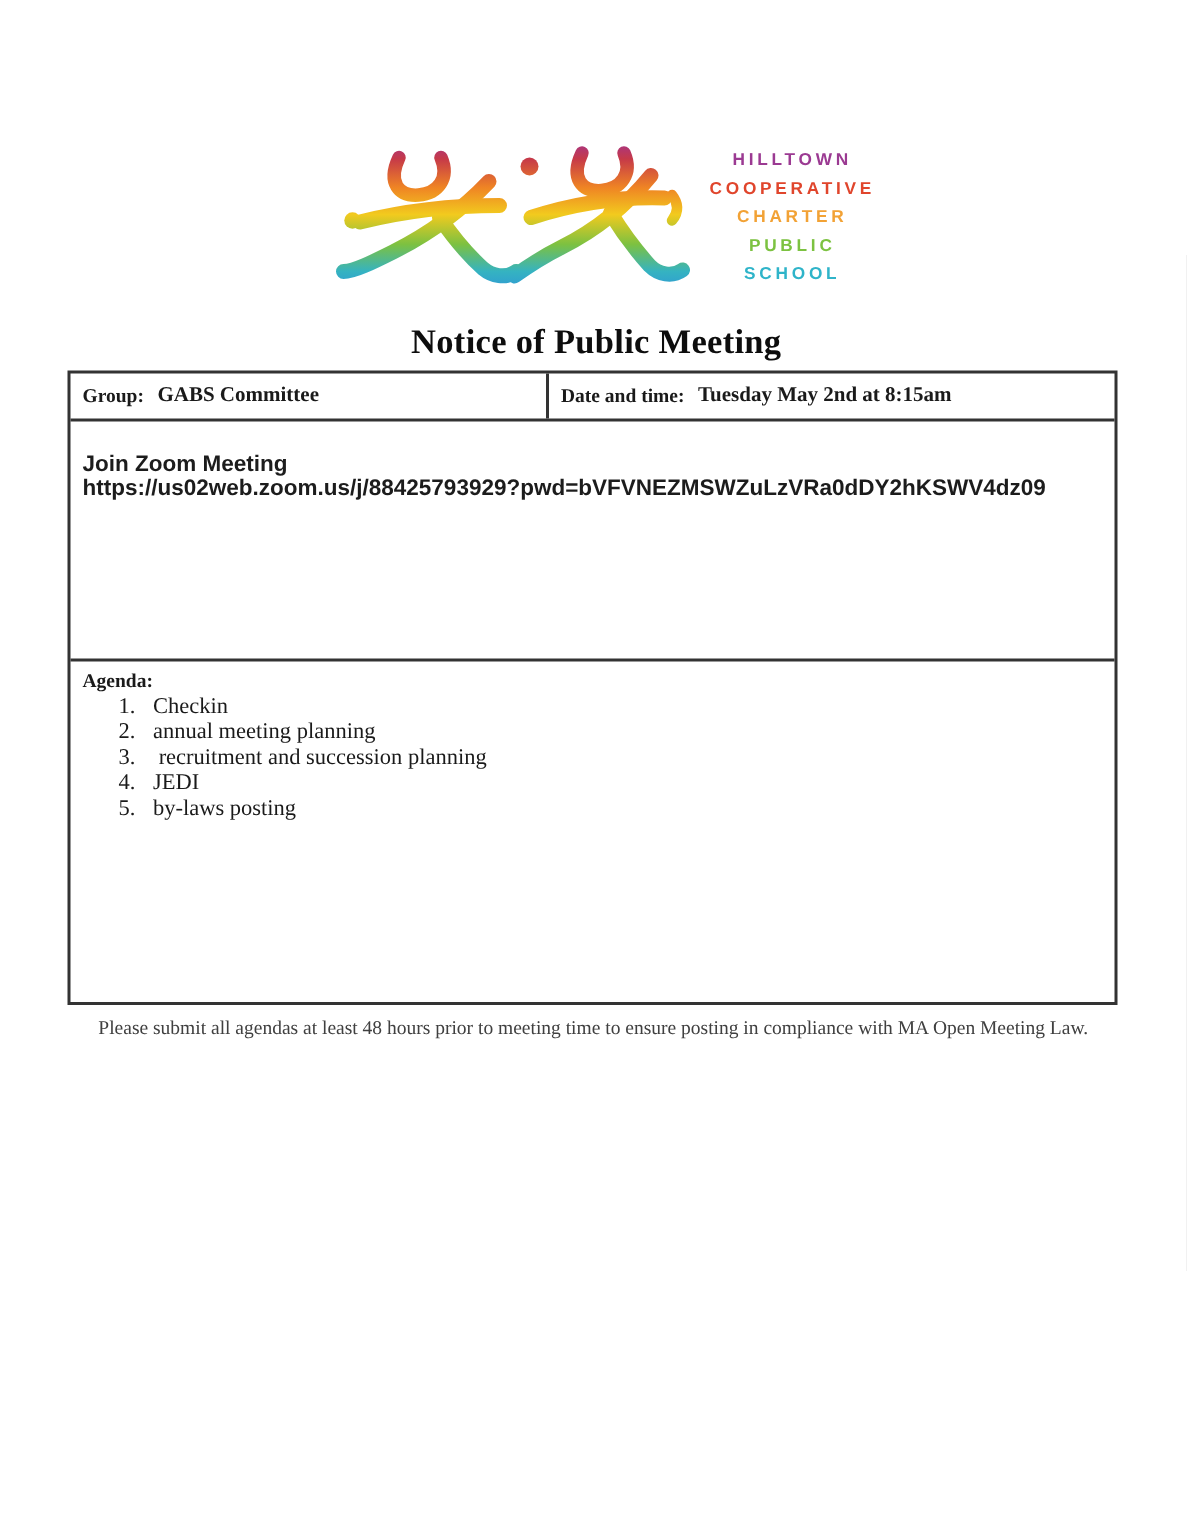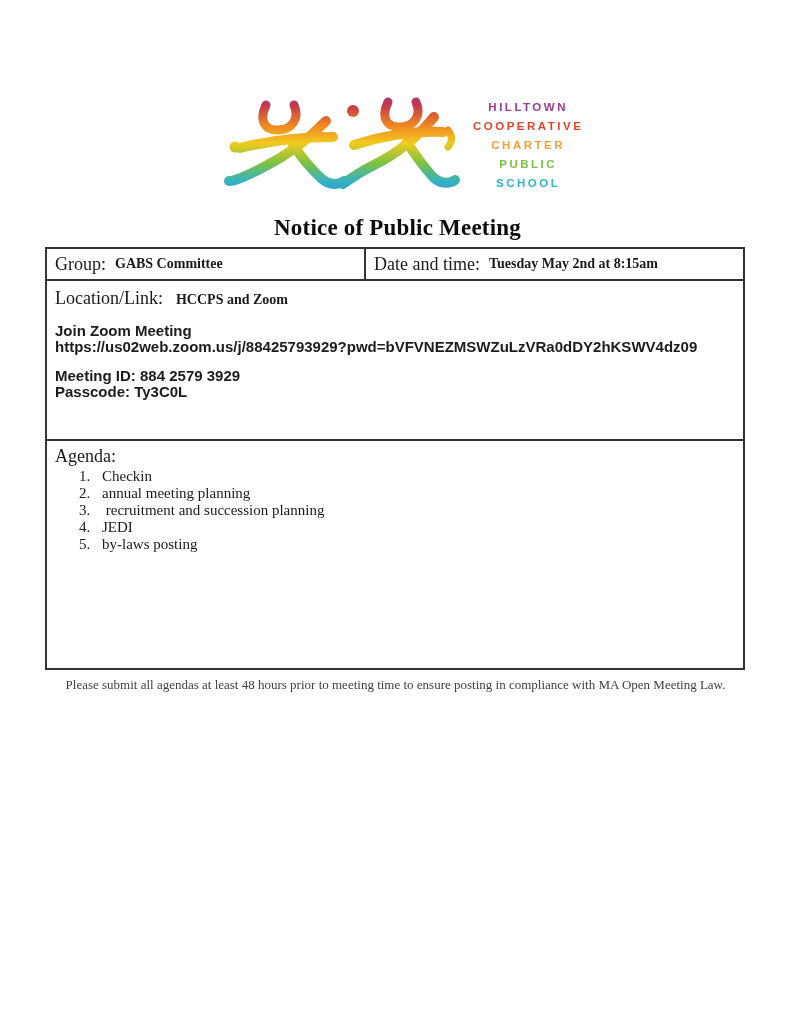--- a/index.html
+++ b/index.html
@@ -34,21 +34,21 @@
   }
 
   
   .mtable {
     position:absolute; left:45px; top:247px; width:700px;
     border:2px solid #333333; background:#ffffff;
   }
   .row1 { display:grid; grid-template-columns:319px 1fr; height:32px; border-bottom:2px solid #333333; }
   .cell { display:flex; align-items:center; padding:0 8px; }
   .group-cell { border-right:2px solid #333333; }
-  .lbl { font-weight:normal; font-size:18px; font-family:"Liberation Serif", serif; }
+  .lbl { font-weight:bold; font-size:13px; font-family:"Liberation Serif", serif; }
   .val { font-weight:bold; font-size:14px; margin-left:9px; font-family:"Liberation Serif", serif; }
   .row2 { height:160px; border-bottom:2px solid #333333; padding:7px 8px; }
   .zoom-block { margin-top:14px; }
   .zoom-block2 { margin-top:13px; }
   .zoom-block, .zoom-block2 {
     font-family:"Liberation Sans", sans-serif;
     font-weight:bold; font-size:15px; line-height:16px; color:#1c1c1c;
   }
   .zoom-link { word-break:break-all; }
   .row3 { height:227px; padding:5px 8px; }
@@ -122,31 +122,23 @@
         <span class="lbl">Group:</span>
         <span class="val">GABS Committee</span>
       </div>
       <div class="cell date-cell">
         <span class="lbl">Date and time:</span>
         <span class="val">Tuesday May 2nd at 8:15am</span>
       </div>
     </div>
 
     <div class="row2">
-      <div class="loc-line">
-        <span class="lbl">Location/Link:</span>
-        <span class="val">HCCPS and Zoom</span>
-      </div>
       <div class="zoom-block">
         <div>Join Zoom Meeting</div>
         <div class="zoom-link">https://us02web.zoom.us/j/88425793929?pwd=bVFVNEZMSWZuLzVRa0dDY2hKSWV4dz09</div>
-      </div>
-      <div class="zoom-block2">
-        <div>Meeting ID: 884 2579 3929</div>
-        <div>Passcode: Ty3C0L</div>
       </div>
     </div>
 
     <div class="row3">
       <div class="lbl agenda-label">Agenda:</div>
       <div class="agenda-list">
 
           <div class="agenda-item">
             <span class="num">1.</span>
             <span class="txt">Checkin</span>

